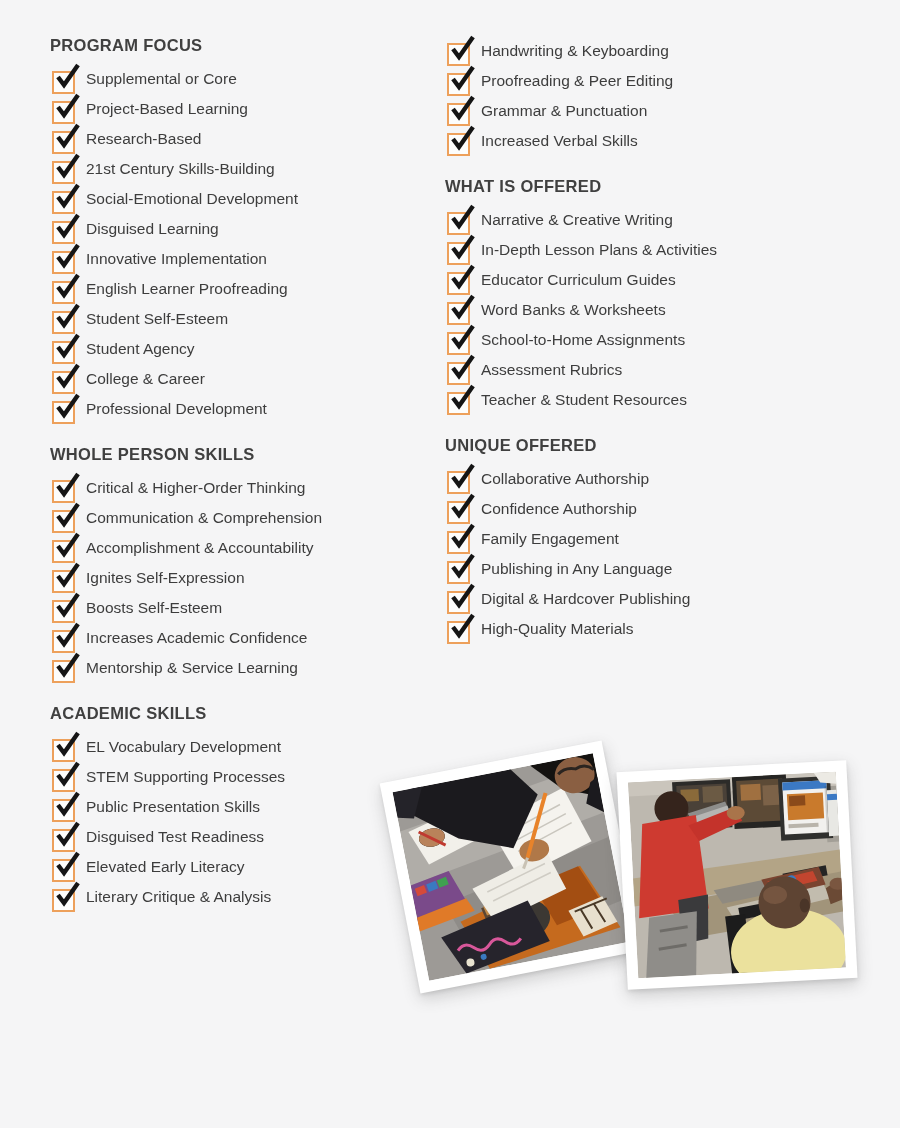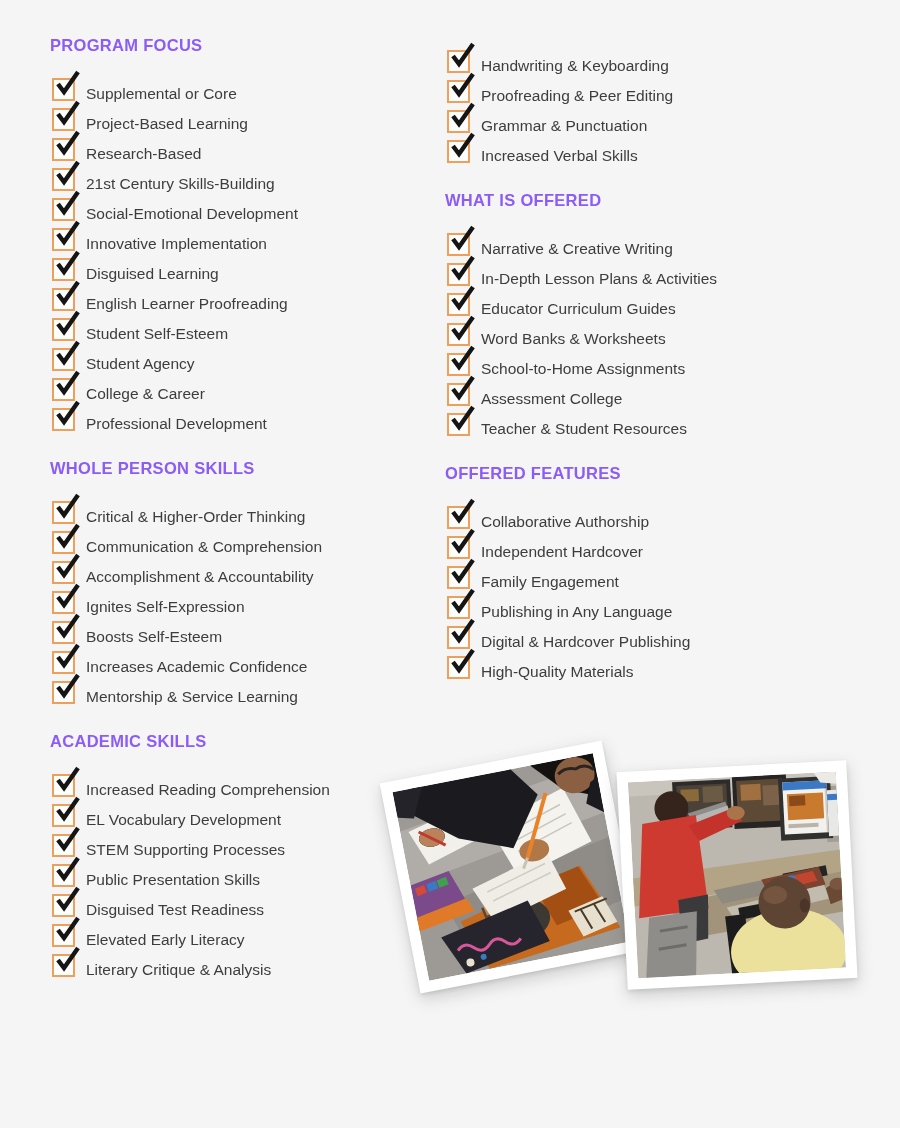--- a/index.html
+++ b/index.html
@@ -6,29 +6,29 @@
   body{
     width:900px;height:1128px;position:relative;overflow:hidden;
     background:#f5f5f6;
     font-family:"Liberation Sans","DejaVu Sans",sans-serif;
     -webkit-font-smoothing:antialiased;
   }
   .col{position:absolute;}
   .col-left{left:50px;top:36px;width:360px;}
   .col-right{left:445px;top:43px;width:420px;}
   .section{margin:0;}
-  .section + .section{margin-top:28px;}
+  .section + .section{margin-top:14px;}
   .section-title{
     margin:0 0 16px 0;
-    font-size:16.5px;font-weight:700;color:#8b5cf6;
+    font-size:16.5px;font-weight:700;color:#404040;
     letter-spacing:.3px;
   }
   .section.no-title .items{margin-top:0;}
   .items{display:block;}
-  .row{display:flex;align-items:flex-end;height:30px;}
+  .row{display:flex;align-items:flex-start;height:30px;}
   .cb{
     position:relative;flex:0 0 auto;
     width:19px;height:19px;margin-left:2px;
     border:2px solid #eda05b;background:#fdfdfc;
     box-sizing:content-box;
   }
   .tick{
     position:absolute;left:0;top:-9px;width:26px;height:27px;
     overflow:visible;pointer-events:none;
   }
@@ -94,29 +94,29 @@
       </svg>
     </span>
     <span class="lbl">Social-Emotional Development</span>
   </div>
         <div class="row">
     <span class="cb">
       <svg class="tick" viewBox="0 0 26 27">
         <path d="M4 13 L10 21 L24 1"></path>
       </svg>
     </span>
+    <span class="lbl">Disguised Learning</span>
+  </div>
+        <div class="row">
+    <span class="cb">
+      <svg class="tick" viewBox="0 0 26 27">
+        <path d="M4 13 L10 21 L24 1"></path>
+      </svg>
+    </span>
     <span class="lbl">Innovative Implementation</span>
-  </div>
-        <div class="row">
-    <span class="cb">
-      <svg class="tick" viewBox="0 0 26 27">
-        <path d="M4 13 L10 21 L24 1"></path>
-      </svg>
-    </span>
-    <span class="lbl">Disguised Learning</span>
   </div>
         <div class="row">
     <span class="cb">
       <svg class="tick" viewBox="0 0 26 27">
         <path d="M4 13 L10 21 L24 1"></path>
       </svg>
     </span>
     <span class="lbl">English Learner Proofreading</span>
   </div>
         <div class="row">
@@ -218,28 +218,20 @@
 
   <div class="section">
     <h2 class="section-title">ACADEMIC SKILLS</h2>
     <div class="items">
         <div class="row">
     <span class="cb">
       <svg class="tick" viewBox="0 0 26 27">
         <path d="M4 13 L10 21 L24 1"></path>
       </svg>
     </span>
-    <span class="lbl">Increased Reading Comprehension</span>
-  </div>
-        <div class="row">
-    <span class="cb">
-      <svg class="tick" viewBox="0 0 26 27">
-        <path d="M4 13 L10 21 L24 1"></path>
-      </svg>
-    </span>
     <span class="lbl">EL Vocabulary Development</span>
   </div>
         <div class="row">
     <span class="cb">
       <svg class="tick" viewBox="0 0 26 27">
         <path d="M4 13 L10 21 L24 1"></path>
       </svg>
     </span>
     <span class="lbl">STEM Supporting Processes</span>
   </div>
@@ -361,51 +353,51 @@
       </svg>
     </span>
     <span class="lbl">School-to-Home Assignments</span>
   </div>
         <div class="row">
     <span class="cb">
       <svg class="tick" viewBox="0 0 26 27">
         <path d="M4 13 L10 21 L24 1"></path>
       </svg>
     </span>
-    <span class="lbl">Assessment College</span>
+    <span class="lbl">Assessment Rubrics</span>
   </div>
         <div class="row">
     <span class="cb">
       <svg class="tick" viewBox="0 0 26 27">
         <path d="M4 13 L10 21 L24 1"></path>
       </svg>
     </span>
     <span class="lbl">Teacher &amp; Student Resources</span>
   </div>
       </div>
   </div>
 
   <div class="section">
-    <h2 class="section-title">OFFERED FEATURES</h2>
+    <h2 class="section-title">UNIQUE OFFERED</h2>
     <div class="items">
         <div class="row">
     <span class="cb">
       <svg class="tick" viewBox="0 0 26 27">
         <path d="M4 13 L10 21 L24 1"></path>
       </svg>
     </span>
     <span class="lbl">Collaborative Authorship</span>
   </div>
         <div class="row">
     <span class="cb">
       <svg class="tick" viewBox="0 0 26 27">
         <path d="M4 13 L10 21 L24 1"></path>
       </svg>
     </span>
-    <span class="lbl">Independent Hardcover</span>
+    <span class="lbl">Confidence Authorship</span>
   </div>
         <div class="row">
     <span class="cb">
       <svg class="tick" viewBox="0 0 26 27">
         <path d="M4 13 L10 21 L24 1"></path>
       </svg>
     </span>
     <span class="lbl">Family Engagement</span>
   </div>
         <div class="row">

